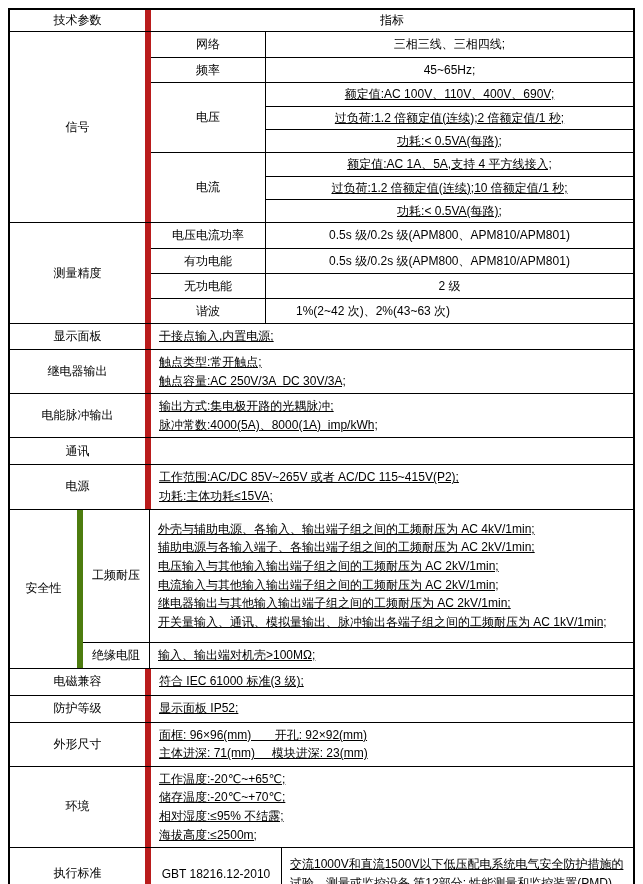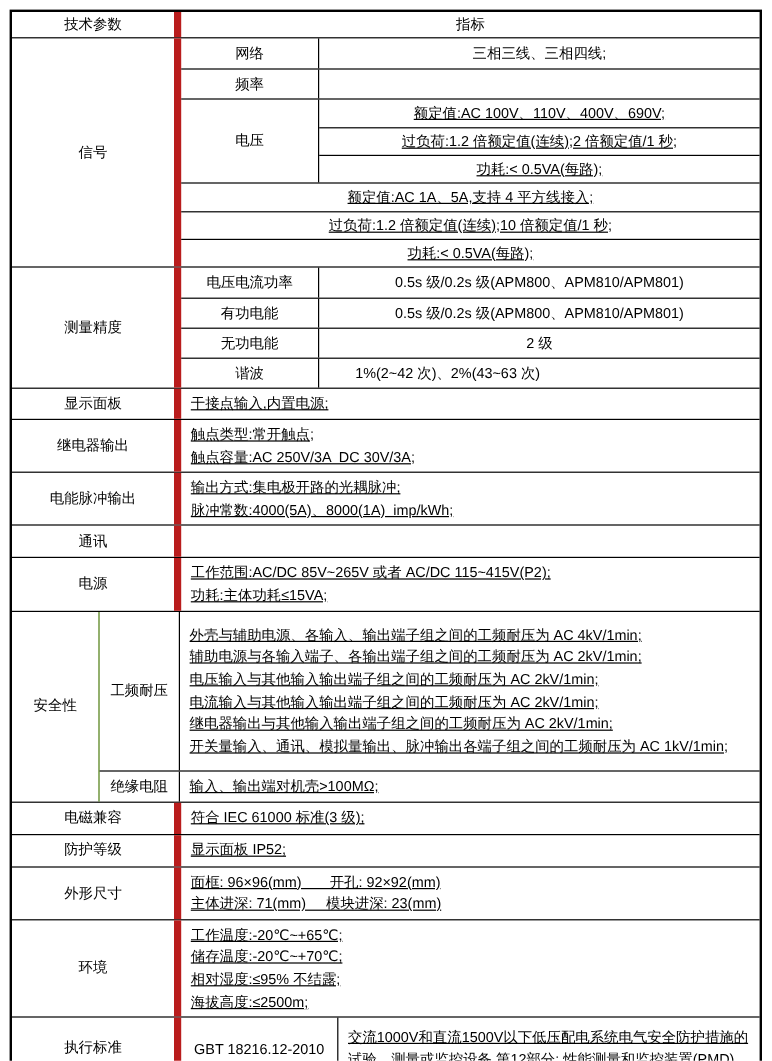--- a/index.html
+++ b/index.html
@@ -16,21 +16,21 @@
     width: 627px;
     border: 2px solid #000;
   }
   
   .sec { display: flex; align-items: stretch; border-top: 1px solid #000; }
   .sec:first-child { border-top: none; }
 
   
   .cA   { width: 141px; flex: 0 0 141px; border-right: 6px solid #b91c1c;
           display: flex; align-items: center; justify-content: center; text-align: center; padding: 2px; }
-  .cA2  { width: 73px;  flex: 0 0 73px;  border-right: 1px solid #4d7c0f;
+  .cA2  { width: 73px;  flex: 0 0 73px;  border-right: 6px solid #4d7c0f;
           display: flex; align-items: center; justify-content: center; text-align: left; padding: 2px; }
   .cB2  { width: 67px;  flex: 0 0 67px;  border-right: 1px solid #000;
           display: flex; align-items: center; justify-content: center; text-align: center; padding: 2px; }
   .cMid { width: 131px; flex: 0 0 131px; border-right: 1px solid #000;
           display: flex; align-items: center; justify-content: center; text-align: center; padding: 2px; }
   .cB   { width: 115px; flex: 0 0 115px; border-right: 1px solid #000;
           display: flex; align-items: center; justify-content: center; text-align: left; padding: 2px; }
 
   .cRest { flex: 1; display: flex; align-items: center; justify-content: center; padding: 2px 6px; }
 
@@ -76,30 +76,32 @@
 
   <div class="sec">
     <div class="cA">信号</div>
     <div class="sub">
       <div class="r h25">
         <div class="cB">网络</div>
         <div class="cV">三相三线、三相四线;</div>
       </div>
       <div class="r h25">
         <div class="cB">频率</div>
+        <div class="cV">45~65Hz;</div>
       </div>
       <div class="r grp3">
         <div class="cB">电压</div>
         <div class="vstack">
           <div class="vrow">额定值:AC 100V、110V、400V、690V;</div>
           <div class="vrow">过负荷:1.2 倍额定值(连续);2 倍额定值/1 秒;</div>
           <div class="vrow">功耗:&lt; 0.5VA(每路);</div>
         </div>
       </div>
       <div class="r grp3">
+        <div class="cB">电流</div>
         <div class="vstack">
           <div class="vrow">额定值:AC 1A、5A,支持 4 平方线接入;</div>
           <div class="vrow">过负荷:1.2 倍额定值(连续);10 倍额定值/1 秒;</div>
           <div class="vrow">功耗:&lt; 0.5VA(每路);</div>
         </div>
       </div>
     </div>
   </div>
 
   <div class="sec">

